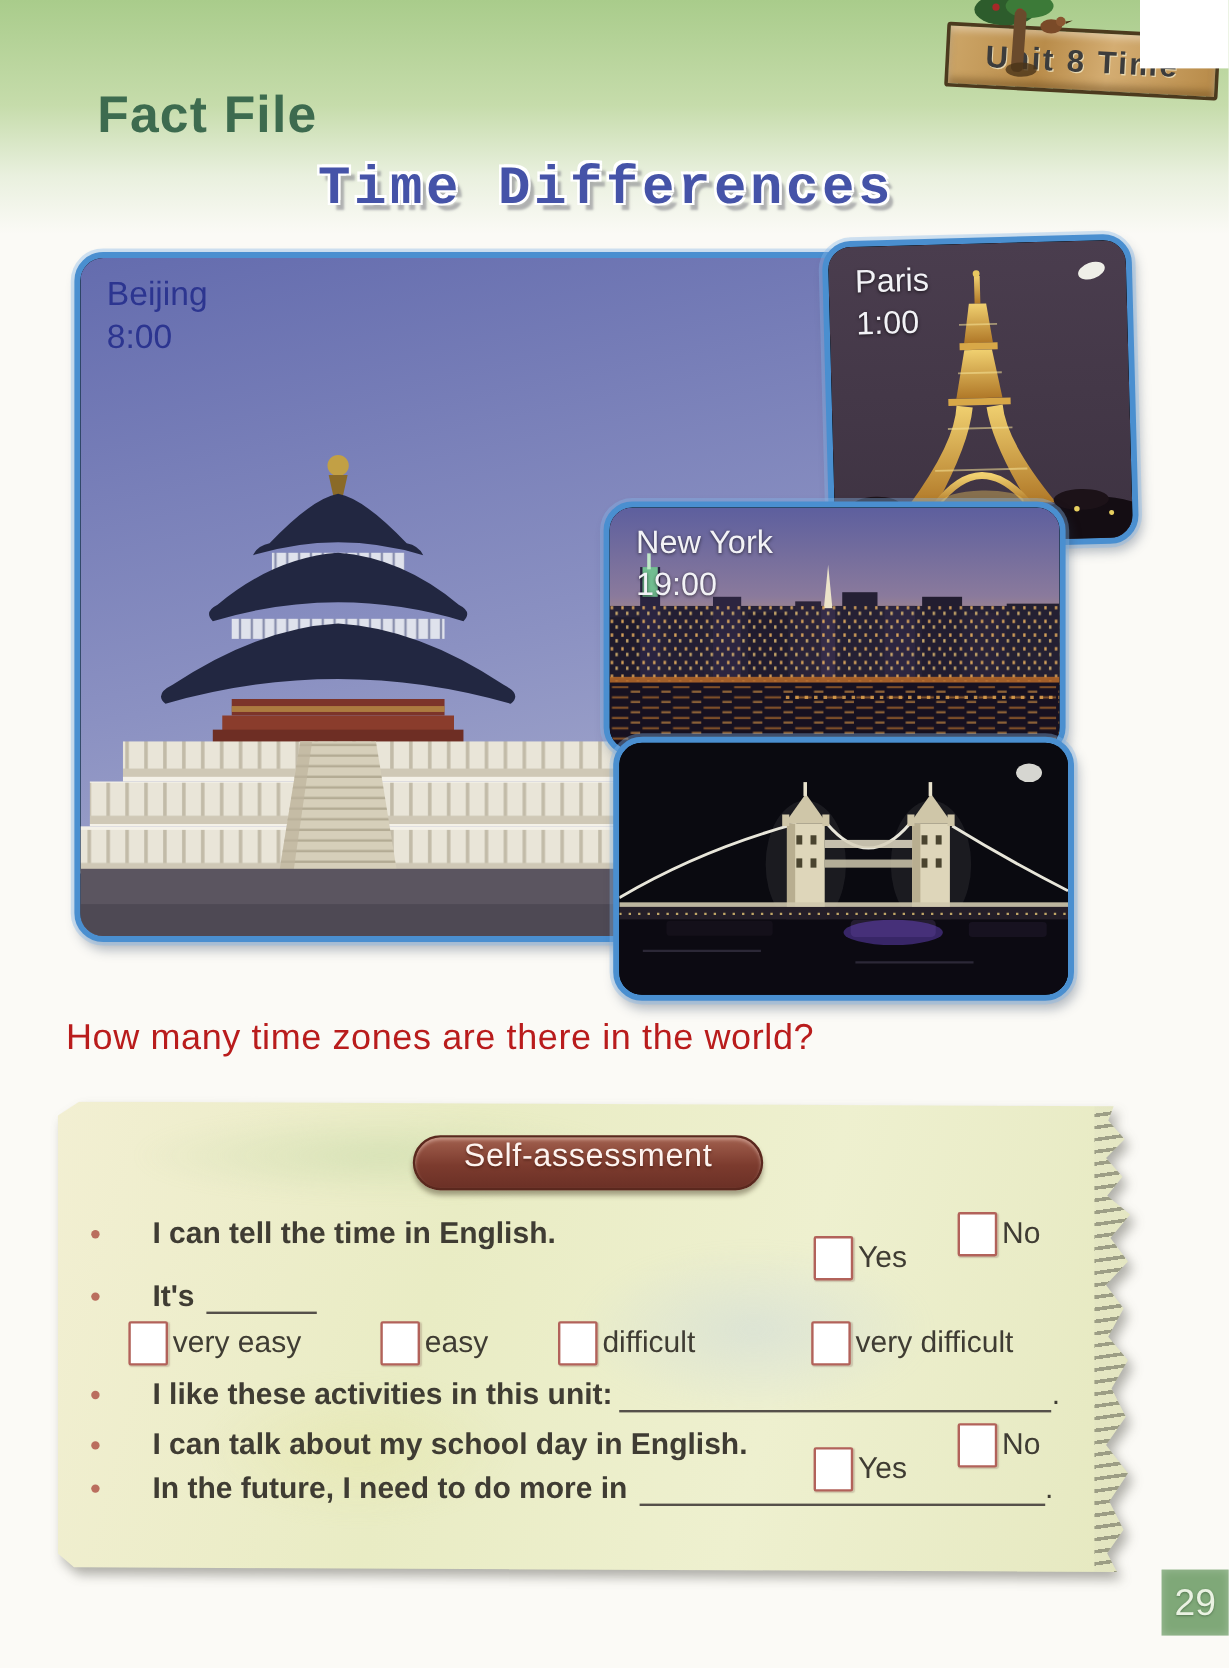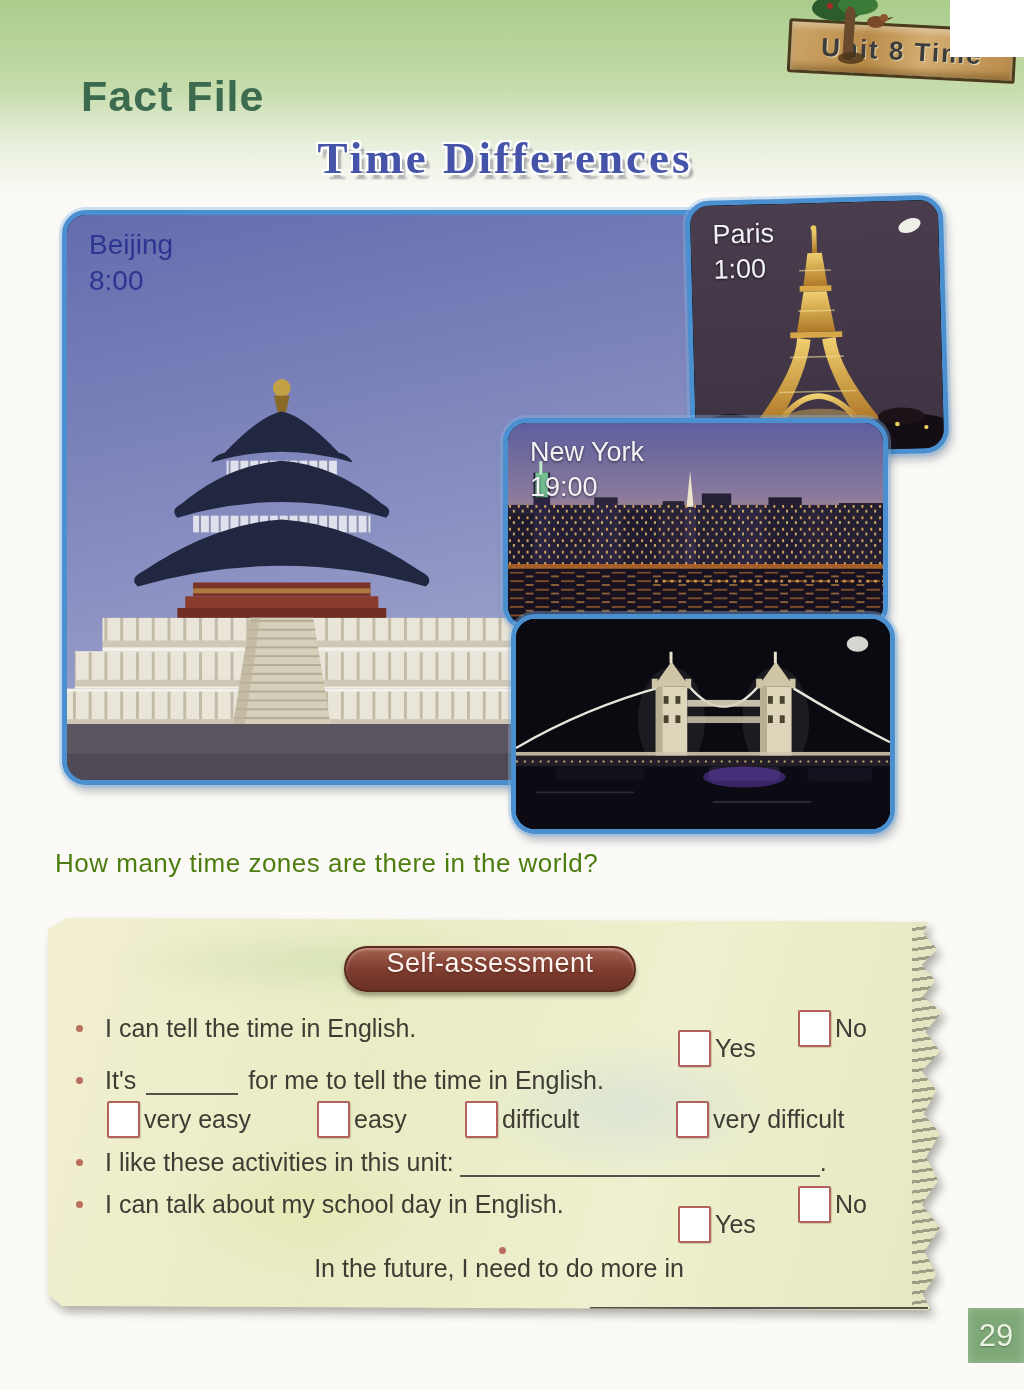--- a/index.html
+++ b/index.html
@@ -17,21 +17,21 @@
   html,body{width:1024px;height:1390px;overflow:hidden;background:#fbfaf6;
     font-family:"Liberation Sans",sans-serif;color:var(--ink);}
   .page{position:relative;width:1024px;height:1390px;background:#fbfaf6;}
 
   
   .header-band{position:absolute;left:0;top:0;width:1024px;height:195px;
     background:linear-gradient(to bottom,var(--header-green) 0%,#c6dcab 45%,#e9f0de 75%,#fbfaf6 100%);}
   .fact-file{position:absolute;left:52px;top:72px;font-size:43px;font-weight:bold;
     color:var(--fact-green);letter-spacing:1px;margin-left:29px;}
   .main-title{position:absolute;left:0;top:132px;width:1010px;text-align:center;
-    font-family:Liberation Serif, serif;font-size:45px;font-weight:bold;color:var(--title-blue);
+    font-family:Liberation Mono, monospace;font-size:45px;font-weight:bold;color:var(--title-blue);
     letter-spacing:3px;
     text-shadow:2px 2px 0 #fff,-2px -2px 0 #fff,2px -2px 0 #fff,-2px 2px 0 #fff,5px 6px 2px rgba(120,120,130,.55);}
 
   
   .unit-sign{position:absolute;left:788px;top:24px;width:228px;height:54px;
     transform:rotate(3deg);background:linear-gradient(100deg,#cda668,#b98c4a 35%,#d4ad72 60%,#b78a48);
     border:3px solid #4c3a1e;border-radius:3px;display:flex;align-items:center;justify-content:center;
     box-shadow:inset 0 4px 6px rgba(255,255,255,.35), inset 0 -5px 6px rgba(90,60,20,.4);z-index:3;}
   .unit-sign-text{font-size:26px;font-weight:bold;color:#3c3c3c;letter-spacing:2px;
     text-shadow:1px 1px 0 #e8d8b0;}
@@ -46,21 +46,21 @@
   .photo-card svg{display:block;width:100%;height:100%;}
   .card-beijing{left:62px;top:210px;width:676px;height:575px;z-index:1;}
   .card-paris{left:688px;top:198px;width:258px;height:258px;z-index:2;transform:rotate(-1.5deg);}
   .card-ny{left:503px;top:418px;width:385px;height:212px;z-index:3;}
   .card-london{left:511px;top:614px;width:384px;height:220px;z-index:4;}
   .city-label{position:absolute;top:12px;left:22px;font-size:27px;line-height:1.3;
     color:#f2f2f6;text-shadow:0 1px 3px rgba(0,0,0,.65);}
   .card-beijing .city-label{color:#2c3590;text-shadow:none;font-size:28px;}
 
   
-  .question{position:absolute;left:55px;top:848px;font-size:26px;color:#4d7c0f;letter-spacing:.5px;}
+  .question{position:absolute;left:55px;top:848px;font-size:30px;color:#b91c1c;letter-spacing:.5px;}
 
   
   .panel-wrap{position:absolute;left:48px;top:918px;width:912px;height:392px;
     filter:drop-shadow(4px 6px 5px rgba(60,60,50,.4));}
   .panel{position:relative;width:100%;height:100%;
     background:linear-gradient(105deg,#f2efd2,#e9ecc4 35%,#eef0cf 65%,#e5e8bf);
     clip-path:polygon(0% 3%,2% 0%,96.5% 1%,96% 4%,97.5% 8%,95.8% 12%,97.3% 16%,95.9% 20%,98% 24%,
       96.2% 29%,97.8% 34%,95.8% 39%,97.4% 44%,96% 50%,97.8% 55%,96.3% 61%,97.6% 67%,95.8% 73%,
       97.8% 79%,96.1% 85%,97.4% 91%,95.9% 96%,96.8% 100%,1.5% 99%,0% 96%);}
   .torn-edge{position:absolute;right:18px;top:0;width:30px;height:100%;
@@ -70,24 +70,24 @@
   .ghost2{left:430px;top:120px;width:300px;height:140px;background:radial-gradient(#c2d2de,transparent 70%);}
   .ghost3{left:120px;top:230px;width:260px;height:120px;background:radial-gradient(#e4e4a0,transparent 70%);}
   .pill{position:absolute;left:296px;top:28px;width:292px;height:46px;border-radius:26px;
     background:linear-gradient(to bottom,#a2604e,var(--pill-brown) 55%,#6b3026);
     border:2px solid #5a281e;display:flex;align-items:flex-start;justify-content:center;
     box-shadow:0 4px 4px rgba(70,60,40,.45), inset 0 2px 3px rgba(255,230,220,.4);}
   .pill-text{color:#fdf3ef;font-size:27px;letter-spacing:.5px;text-shadow:0 1px 2px rgba(60,20,10,.5);}
 
   .sa-row{position:absolute;left:0;width:880px;display:flex;align-items:center;font-size:25px;}
   .row1{top:96px;}  .row2{top:148px;}  .row3{top:183px;height:40px;}
-  .row4{top:230px;} .row5{top:272px;}  .row6{top:329px;flex-direction:column;}
+  .row4{top:230px;} .row5{top:272px;}  .row6{top:308px;}
   .bullet{width:7px;height:7px;border-radius:50%;background:#b0574a;opacity:.85;
     margin-left:28px;margin-right:0;flex:none;}
-  .sa-text{margin-left:22px;white-space:nowrap;}
+  .sa-text{margin-left:44px;white-space:nowrap;font-weight:bold;}
   .yn{position:absolute;left:630px;display:flex;align-items:center;margin-top:40px;}
   .yn2{position:absolute;left:750px;display:flex;align-items:center;}
   .cb{width:33px;height:37px;background:#fff;border:2px solid var(--checkbox-red);
     border-radius:2px;flex:none;margin-right:4px;box-shadow:1px 1px 1px rgba(120,80,70,.25);}
   .cb-label{white-space:nowrap;}
   .blank{display:inline-block;border-bottom:2px solid #55504a;height:26px;align-self:flex-end;}
   .blank-sm{width:92px;margin:0 10px;}
   .blank-long{width:360px;margin-left:6px;}
   .blank-long2{width:338px;margin-left:10px;}
   .opt{position:absolute;display:flex;align-items:center;top:0;}
@@ -335,21 +335,20 @@
         <span class="yn2">
           <span class="cb"></span>
           <span class="cb-label">No</span>
         </span>
       </div>
 
       <div class="sa-row row2">
         <span class="bullet"></span>
         <span class="sa-text">It's</span>
         <span class="blank blank-sm"></span>
-        <span>for me to tell the time in English.</span>
       </div>
 
       <div class="sa-row row3">
         <span class="opt opt1">
           <span class="cb"></span>
           <span class="cb-label">very easy</span>
         </span>
         <span class="opt opt2">
           <span class="cb"></span>
           <span class="cb-label">easy</span>

